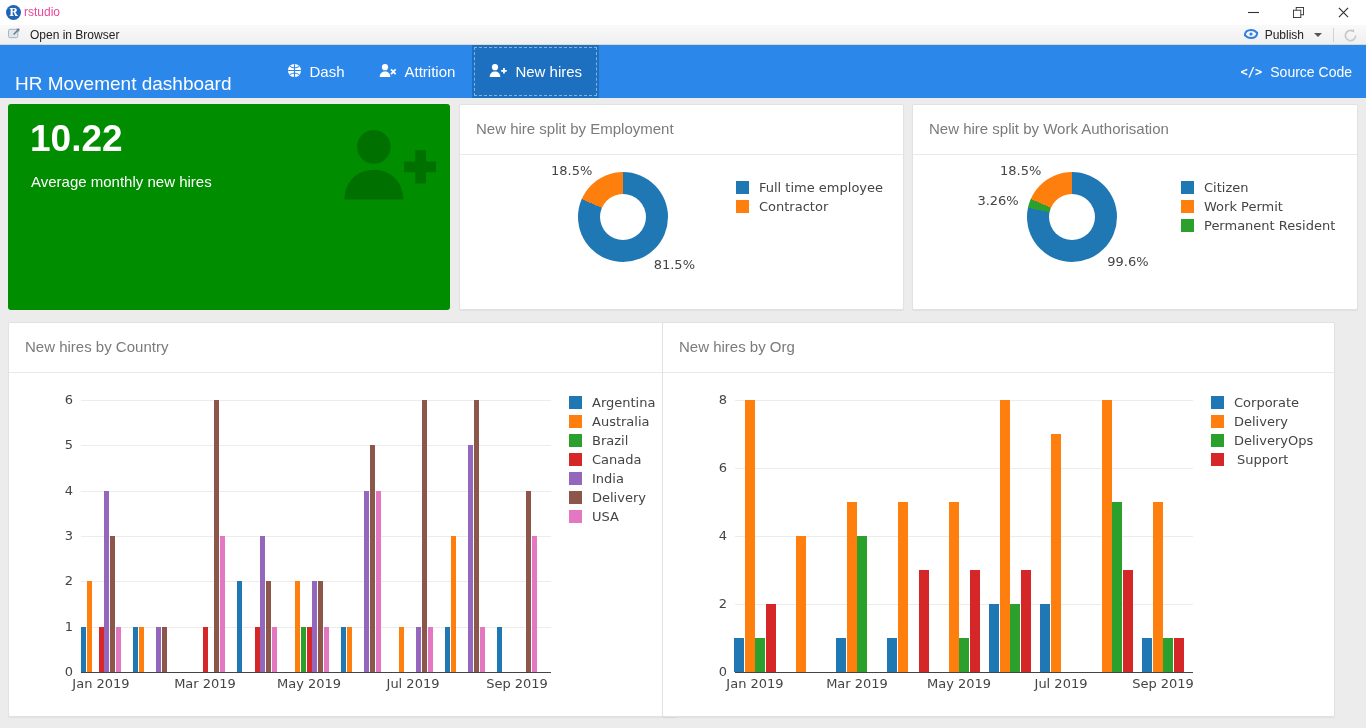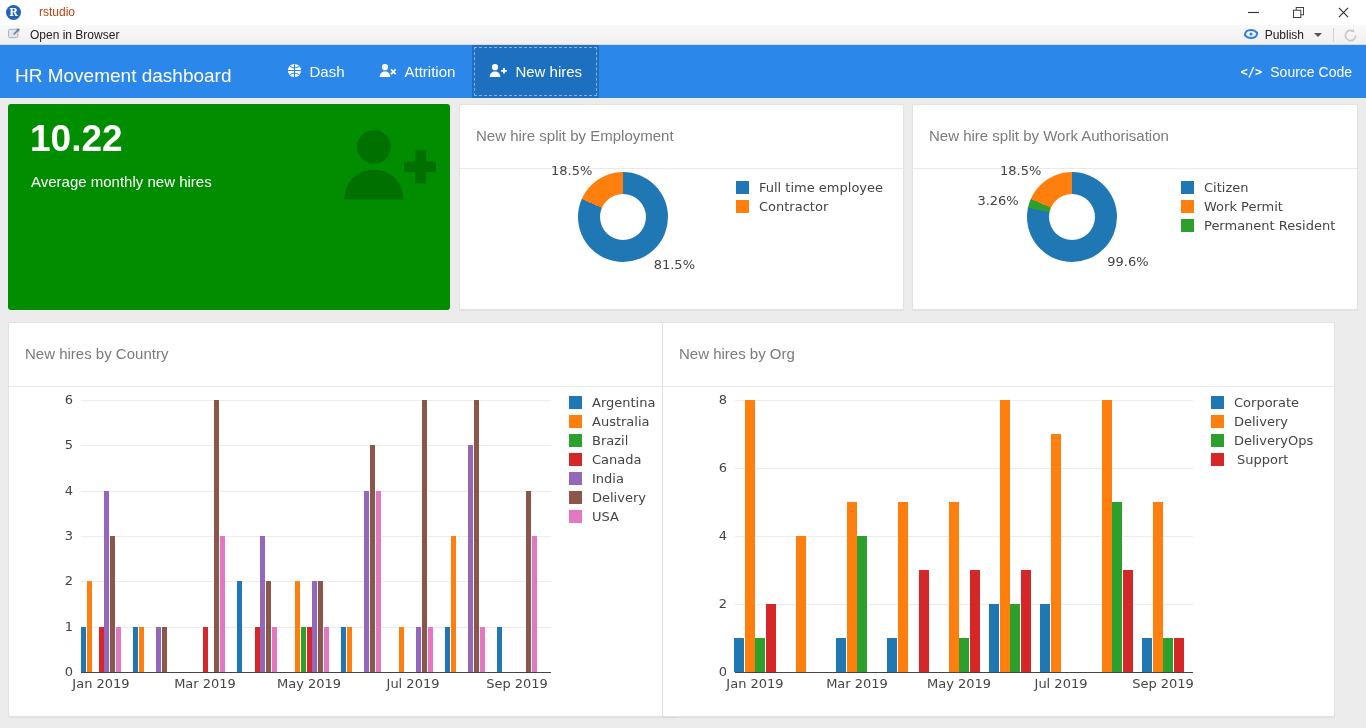--- a/index.html
+++ b/index.html
@@ -1,50 +1,50 @@
 <!DOCTYPE html>
 <html><head>
 <meta charset="utf-8">
 <style>
   html,body{margin:0;padding:0;background:#d7d7d7;}
   .win{position:relative;width:1366px;height:728px;overflow:hidden;background:#ececec;
        font-family:"Liberation Sans",sans-serif;box-shadow:inset 0 0 0 1px #a9c7e4;}
   
   .titlebar{position:absolute;left:0;top:0;width:100%;height:25px;background:#ffffff;}
   .rlogo{position:absolute;left:6px;top:5px;width:15px;height:15px;}
-  .wtitle{position:absolute;left:39px;top:5px;font-size:12px;color:#c2410c;}
+  .wtitle{position:absolute;left:24px;top:5px;font-size:12px;color:#ec4899;}
   .winbtns{position:absolute;right:0;top:0;height:25px;display:flex;}
   .wbtn{width:45px;height:25px;display:flex;align-items:center;justify-content:center;}
   
   .toolbar{position:absolute;left:0;top:25px;width:100%;height:20px;
            background:linear-gradient(#f9f9f9,#f0f0f0);border-bottom:1px solid #d8d8d8;box-sizing:border-box;}
   .tb-left{position:absolute;left:8px;top:0;height:20px;display:flex;align-items:center;gap:8px;
            font-size:12px;color:#222;}
   .tb-right{position:absolute;right:4px;top:0;height:20px;display:flex;align-items:center;}
   .publish{display:flex;align-items:center;gap:6px;font-size:12px;color:#222;padding:0 6px;}
   .caret{width:0;height:0;border-left:4px solid transparent;border-right:4px solid transparent;
          border-top:4px solid #555;margin-left:4px;}
   .tb-sep{width:1px;height:14px;background:#d2d2d2;margin:0 5px;}
   .refresh{display:flex;align-items:center;padding:0 4px;}
   
   .navbar{position:absolute;left:0;top:45px;width:100%;height:53px;background:#2b87e9;
           display:flex;align-items:stretch;color:#fff;}
-  .nav-title{font-size:19px;line-height:53px;padding:4px 38px 0 15px;white-space:nowrap;}
+  .nav-title{font-size:19px;line-height:53px;padding:12px 38px 0 15px;white-space:nowrap;}
   .tab{display:flex;align-items:center;gap:8px;padding:0 17px;font-size:15px;color:#fff;
        text-decoration:none;cursor:pointer;}
   .tab.active{background:#1d6fc0;outline:1px dashed rgba(255,255,255,.45);outline-offset:-3px;}
   .spacer{flex:1;}
   .srccode{display:flex;align-items:center;gap:8px;padding:0 14px;font-size:14px;color:#fff;
            text-decoration:none;cursor:pointer;}
   .code-glyph{font-family:"DejaVu Sans Mono",monospace;font-size:12px;font-weight:bold;}
   
   .content{position:absolute;left:0;top:98px;right:0;bottom:0;background:#ececec;}
   .card{position:absolute;background:#fff;border:1px solid #e2e2e2;border-radius:2px;
         box-shadow:0 1px 1px rgba(0,0,0,.05);box-sizing:border-box;}
-  .card-header{height:31px;line-height:30px;padding:16px 16px;border-bottom:1px solid #e9e9e9;
+  .card-header{height:31px;line-height:30px;padding:9px 16px;border-bottom:1px solid #e9e9e9;
                color:#7b7b7b;font-size:15px;}
   #vbox{left:8px;top:6px;width:442px;height:206px;border-radius:3px;position:absolute;color:#fff;}
   #card-emp{left:459px;top:6px;width:445px;height:206px;}
   #card-auth{left:912px;top:6px;width:446px;height:206px;}
   #card-country{left:8px;top:224px;width:669px;height:395px;}
   #card-org{left:662px;top:224px;width:673px;height:395px;}
   .vb-num{position:absolute;left:22px;top:14px;font-size:37px;font-weight:bold;}
   .vb-cap{position:absolute;left:23px;top:69px;font-size:15px;}
   .vb-icon{position:absolute;right:14px;top:22px;}
   

